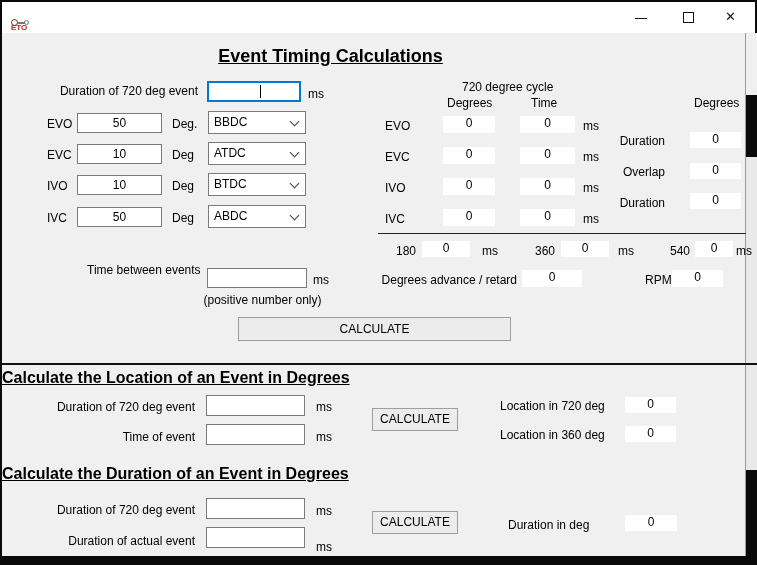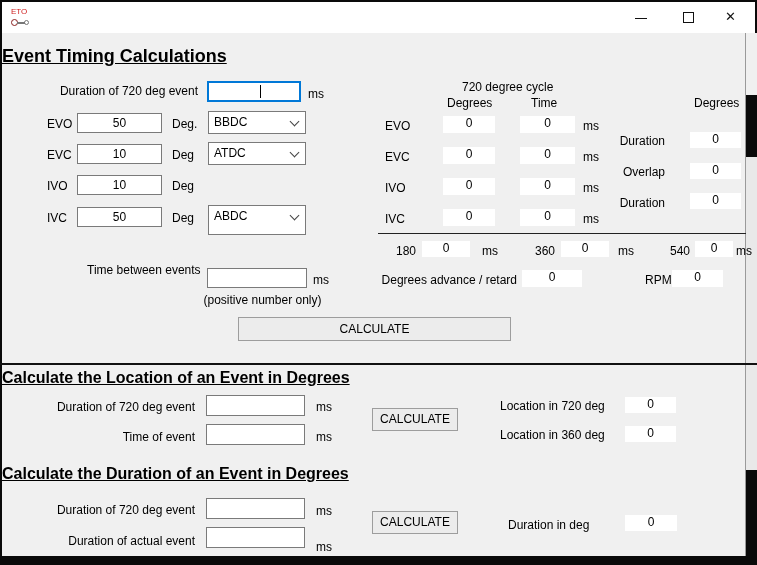--- a/index.html
+++ b/index.html
@@ -1,33 +1,33 @@
 <!DOCTYPE html>
 <html><head>
 <meta charset="utf-8">
 <style>
   * { margin:0; padding:0; box-sizing:border-box; }
   html,body { background:#000; }
   .page { position:relative; width:757px; height:565px; background:#0a0a0a; overflow:hidden;
           font-family:"Liberation Sans", sans-serif; color:#000; }
   .titlebar { position:absolute; left:2px; top:2px; width:753px; height:31px; background:#ffffff; }
   .app-icon { position:absolute; left:8px; top:5px; width:22px; height:22px; }
-  .app-icon .eto-txt { position:absolute; left:1px; top:0; font-size:8px; font-weight:normal; color:#cf2020; letter-spacing:0px; }
+  .app-icon .eto-txt { position:absolute; left:1px; top:16px; font-size:8px; font-weight:bold; color:#cf2020; letter-spacing:0px; }
   .app-icon .rod { position:absolute; left:1px; top:11px; width:18px; height:8px; }
   .rod .big-end { position:absolute; left:0; top:1px; width:7px; height:7px; border:1.6px solid #8a2020; border-radius:50%; }
   .rod .shaft { position:absolute; left:6px; top:3.5px; width:8px; height:2px; background:#777; }
   .rod .small-end { position:absolute; right:0; top:2px; width:5px; height:5px; border:1.5px solid #777; border-radius:50%; }
   .title-text { position:absolute; left:36px; top:8px; font-size:13px; color:#111; white-space:nowrap; }
   .winbtn { position:absolute; top:0; width:46px; height:31px; cursor:default; }
   .winbtn .bar { position:absolute; left:17px; top:16px; width:12px; height:1px; background:#111; }
   .winbtn .box { position:absolute; left:17px; top:10px; width:11px; height:11px; border:1px solid #111; }
   .winbtn .x { position:absolute; left:15px; top:7px; font-size:13px; color:#111; font-family:"DejaVu Sans", sans-serif; }
   .body { position:absolute; left:2px; top:33px; width:744px; height:523px; background:#f0f0f0; border-right:1px solid #9a9a9a; }
   .edge-seg { position:absolute; width:11px; left:746px; }
-  .h1 { position:absolute; left:2px; width:657px; font-size:18px; font-weight:bold; text-decoration:underline; }
+  .h1 { position:absolute; left:2px; width:657px; text-align:center; font-size:18px; font-weight:bold; text-decoration:underline; }
   .h2 { position:absolute; left:2px; width:744px; font-size:16px; font-weight:bold; text-decoration:underline; }
   .lbl { position:absolute; font-size:12px; white-space:nowrap; }
   .r { text-align:right; }
   .c { text-align:center; }
   .inputbox { position:absolute; background:#fff; border:1px solid #7a7a7a; }
   .focusbox { position:absolute; background:#fff; border:2px solid #0078d7; }
   .caret { position:absolute; left:51px; top:2px; width:1px; height:13px; background:#000; }
   .valbox { position:absolute; background:#fff; border:1px solid #7a7a7a; font-size:12px; text-align:center; }
   .resbox { position:absolute; background:#fff; font-size:12px; text-align:center; }
   .combo { position:absolute; background:#fff; border:1px solid #7a7a7a; font-size:12px; }
@@ -88,25 +88,29 @@
   <div class="valbox" style="left:77px; top:144px; width:85px; height:20px; line-height:18px;">10</div>
   <div class="lbl" style="left:172px; top:148px;">Deg</div>
   <div class="combo" style="left:208px; top:142px; width:98px; height:23px;">
       <span class="cv">ATDC</span>
       <span class="chev"></span>
     </div>
 
   <div class="lbl" style="left:47px; top:179px;">IVO</div>
   <div class="valbox" style="left:77px; top:175px; width:85px; height:20px; line-height:18px;">10</div>
   <div class="lbl" style="left:172px; top:179px;">Deg</div>
+  <div class="combo" style="left:208px; top:173px; width:98px; height:23px;">
+      <span class="cv">BTDC</span>
+      <span class="chev"></span>
+    </div>
 
   <div class="lbl" style="left:47px; top:211px;">IVC</div>
   <div class="valbox" style="left:77px; top:207px; width:85px; height:20px; line-height:18px;">50</div>
   <div class="lbl" style="left:172px; top:211px;">Deg</div>
-  <div class="combo" style="left:208px; top:205px; width:98px; height:30px;">
+  <div class="combo" style="left:208px; top:205px; width:98px; height:23px;">
       <span class="cv">ABDC</span>
       <span class="chev"></span>
     </div>
 
   <div class="lbl" style="left:462px; top:80px;">720 degree cycle</div>
   <div class="lbl" style="left:447px; top:96px;">Degrees</div>
   <div class="lbl" style="left:531px; top:96px;">Time</div>
   <div class="lbl" style="left:694px; top:96px;">Degrees</div>
 
   <div class="lbl" style="left:385px; top:119px;">EVO</div>

